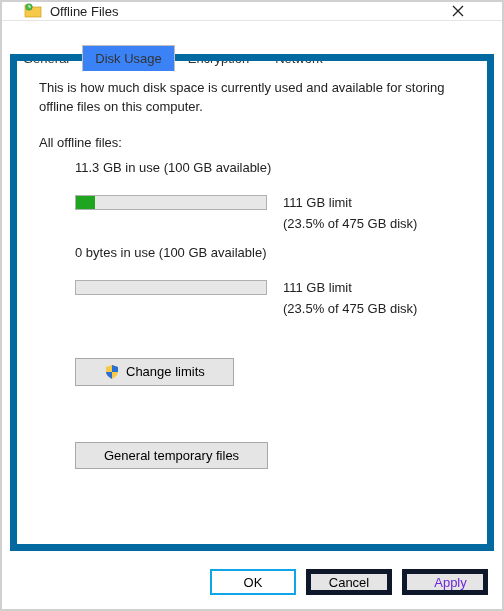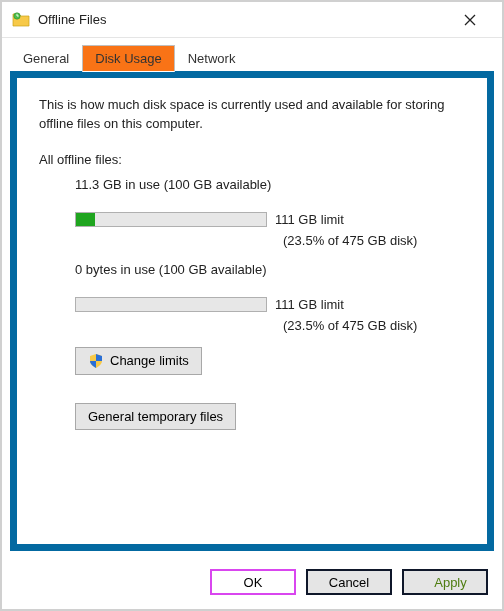--- a/index.html
+++ b/index.html
@@ -11,22 +11,22 @@
     background: #fff;
     width: 504px;
     height: 611px;
     border: 2px solid #d0d0d0;
     display: flex;
     flex-direction: column;
   }
   .titlebar {
     display: flex;
     align-items: center;
-    height: 36px;
-    padding: 0 10px;
+    height: 19px;
+    padding: 0 22px;
     background: #fff;
     border-bottom: 1px solid #e5e5e5;
   }
   .title-icon { margin-right: 8px; display: inline-flex; }
   .title-text { flex: 1; font-size: 13px; }
   .close-btn {
     width: 44px; height: 30px;
     display: flex; align-items: center; justify-content: center;
     font-size: 17px; cursor: default;
   }
@@ -36,25 +36,25 @@
     gap: 0;
   }
   .tab {
     padding: 5px 12px 5px 12px;
     font-size: 13px;
     color: #333;
     border: 1px solid transparent;
     border-bottom: none;
     cursor: default;
     position: relative;
-    top: 1px;
+    top: 18px;
     background: #f4f4f4;
   }
   .tab.active {
-    background: #f97316;
+    background: #3b82f6;
     border: 1px solid #bfbfbf;
     border-bottom: 1px solid #fff;
     z-index: 2;
   }
   .tab:not(.active) {
     background: transparent;
     border: 1px solid transparent;
   }
   .tab-panel {
     margin: 0 8px 8px 8px;
@@ -62,65 +62,66 @@
     flex: 1;
     padding: 18px 22px;
     position: relative;
     top: 0;
   }
   .desc { margin-bottom: 18px; line-height: 1.45; }
   .section-label { margin-bottom: 10px; }
   .indent { margin-left: 36px; }
   .usage-line { margin-bottom: 8px; }
   .progress-row {
-    display: flex; align-items: flex-end; gap: 8px; margin-bottom: 6px; margin-top: 20px;
+    display: flex; align-items: flex-end; gap: 16px; margin-bottom: 6px; margin-top: 20px;
   }
   .progress {
     width: 192px; height: 15px;
     border: 1px solid #b0b0b0;
     background: #e7e7e7;
     position: relative;
   }
   .progress-fill {
     position: absolute; left: 0; top: 0; bottom: 0;
     background: #1fa51f;
   }
   .limit-text { font-size: 13px; flex:1; }
   .pct-text { margin-left: 208px; margin-bottom: 14px; }
   .btn {
     border: 1px solid #a8a8a8;
     background: #e5e5e5;
-    padding: 5px 12px;
+    padding: 5px 28px;
     font-size: 13px;
     font-family: inherit;
     cursor: default;
     display: inline-flex;
     align-items: center;
     gap: 6px;
+    margin-top: 28px;
   }
   .shield { display:inline-flex; }
   .footer {
     display: flex;
     justify-content: flex-end;
     gap: 10px;
     padding: 10px 14px 14px 14px;
   }
   .footer .fbtn {
     width: 86px; height: 26px;
-    border: 2px solid #0f172a;
+    border: 5px solid #0f172a;
     background: #e5e5e5;
     font-size: 13px;
     font-family: inherit;
     cursor: default;
   }
   .footer .fbtn.primary {
-    border: 2px solid #d946ef;
+    border: 2px solid #0ea5e9;
     background: #fff;
   }
-  .footer .fbtn:disabled { color: #4d7c0f; padding-left: 17px; }
+  .footer .fbtn:disabled { color: #6d28d9; padding-left: 17px; }
   .spacer-lg { height: 28px; }
 </style>
 </head>
 <body>
 
 <div class="titlebar">
   <span class="title-icon">
     <svg width="18" height="18" viewBox="0 0 18 18">
       <path d="M1 3 L7 3 L9 5 L17 5 L17 15 L1 15 Z" fill="#f7c948" stroke="#c9a017" stroke-width="0.7"></path>
       <circle cx="5" cy="5" r="3.2" fill="#4bbf4b" stroke="#2d8a2d" stroke-width="0.6"></circle>
@@ -131,20 +132,21 @@
   <div class="close-btn">
     <svg width="12" height="12" viewBox="0 0 12 12">
         <path d="M1 1 L11 11 M11 1 L1 11" stroke="#222" stroke-width="1.3"></path>
       </svg>
   </div>
 </div>
 
 <div class="tabs">
   <div class="tab">General</div>
   <div class="tab active">Disk Usage</div>
+  <div class="tab">Encryption</div>
   <div class="tab">Network</div>
 </div>
 
 <div class="tab-panel">
   <div class="desc">This is how much disk space is currently used and available for storing offline files on this computer.</div>
 
   <div class="section-label">All offline files:</div>
   <div class="indent">
     <div class="usage-line">11.3 GB in use (100 GB available)</div>
     <div class="progress-row">

